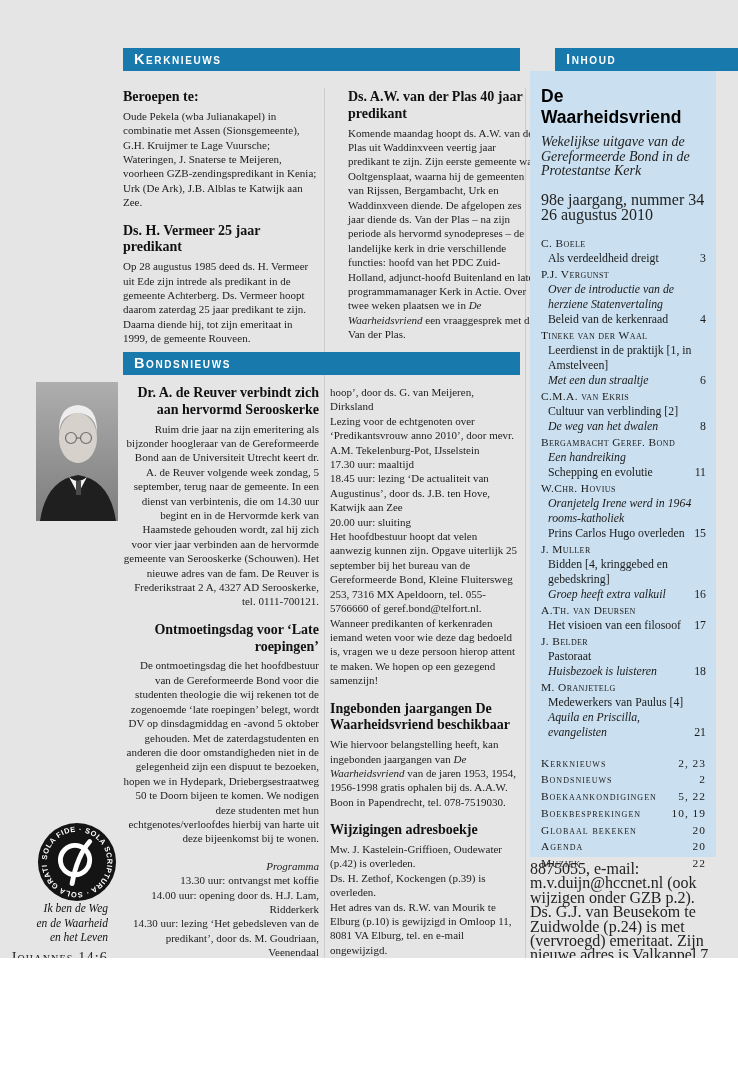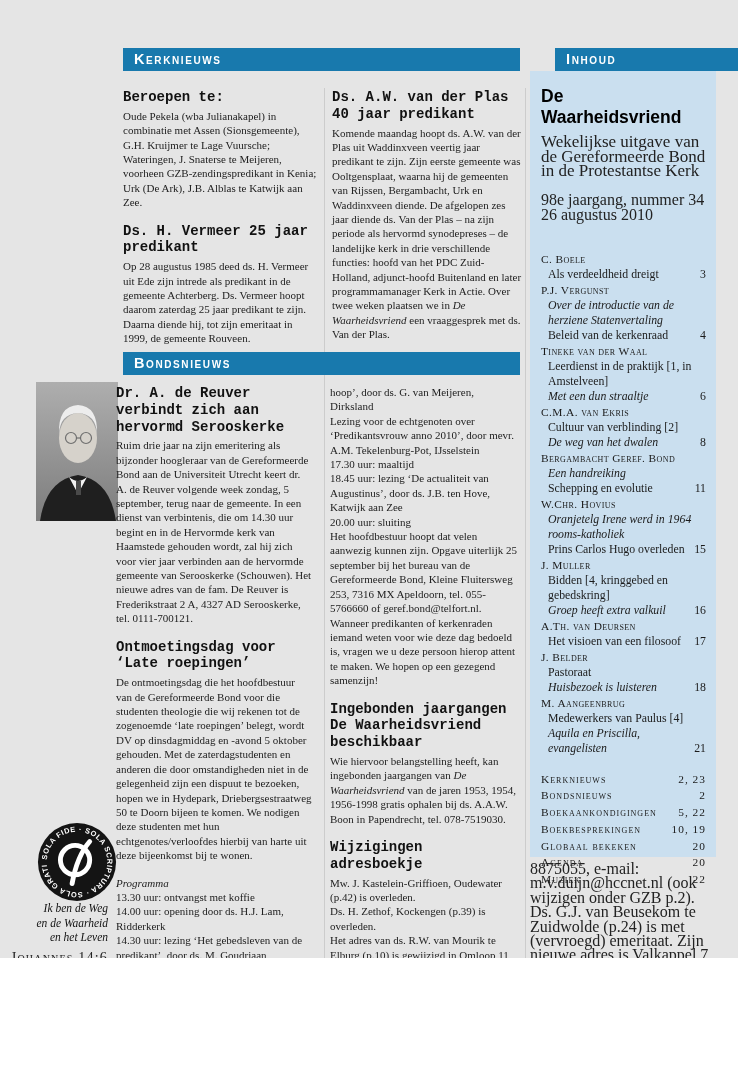--- a/index.html
+++ b/index.html
@@ -16,47 +16,47 @@
   #band-inhoud{left:530px;top:48px;width:186px;margin-left:25px;}
 
   
   .vsep{position:absolute;width:1px;background:#ccc;z-index:1;}
   #sep1{left:324px;top:88px;height:926px;}
   #sep2{left:525px;top:88px;height:926px;}
 
   
   .col{position:absolute;font-size:11px;line-height:14.4px;z-index:2;}
   #kn-col1{left:123px;top:89px;width:196px;}
-  #kn-col2{left:332px;top:89px;width:190px;}
-  #bn-col1{left:116px;top:385px;width:196px;}
+  #kn-col2{left:348px;top:89px;width:190px;}
+  #bn-col1{left:123px;top:385px;width:196px;text-align:right;}
   #bn-col2{left:330px;top:385px;width:190px;}
 
-  h3.art{font-family:Liberation Mono, monospace;font-weight:bold;font-size:14px;
+  h3.art{font-family:Liberation Serif, serif;font-weight:bold;font-size:14px;
          line-height:16.8px;margin:13px 0 3px;color:#111;}
   h3.art.first{margin-top:0;}
   p.body{margin:0;}
   .prog-label{font-style:italic;margin:13px 0 0;}
   em{font-style:italic;}
 
   
   #photo{position:absolute;left:36px;top:382px;width:82px;height:139px;z-index:2;}
   #logo{position:absolute;left:36px;top:821px;width:82px;height:82px;z-index:2;}
   #caption{position:absolute;left:6px;top:901px;width:102px;text-align:right;
            font-style:italic;font-size:11.5px;line-height:14.5px;color:#111;z-index:2;}
   #caption-source{font-style:normal;font-variant:small-caps;font-size:14px;
                   letter-spacing:1.2px;margin-top:6px;color:#222;}
 
   
   #sidebar-box{position:absolute;left:530px;top:71px;width:186px;height:786px;
                background:#cadfef;box-sizing:border-box;padding:15px 10px 0 11px;z-index:2;}
   .sb-title{font-family:"Liberation Sans",sans-serif;font-weight:bold;font-size:17.5px;
             color:#000;margin:0 0 7px;}
-  .sb-sub{font-size:17px;line-height:14.5px;margin:0 0 13px;}
+  .sb-sub{font-style:italic;font-size:14px;line-height:14.5px;margin:0 0 13px;}
   .sb-issue{font-size:16px;line-height:15.5px;margin:0;}
-  .toc{margin-top:29px;font-size:11.8px;line-height:15px;color:#1b1b1b;}
+  .toc{margin-top:13px;font-size:11.8px;line-height:15px;color:#1b1b1b;}
   .toc-row{display:flex;align-items:flex-end;}
   .toc-row.name{font-variant:small-caps;letter-spacing:.4px;font-size:11.4px;margin-top:1px;}
   .toc-row.roman .toc-text,.toc-row.italic .toc-text{padding-left:7px;}
   .toc-row.italic .toc-text{font-style:italic;}
   .toc-text{flex:1;}
   .toc-page{margin-left:4px;white-space:nowrap;}
   .rubrics{margin-top:15px;font-variant:small-caps;letter-spacing:1px;
            font-size:11.4px;line-height:16.8px;color:#1b1b1b;}
   .rubric-row{display:flex;}
   .rubric-row .toc-text{flex:1;}
@@ -280,21 +280,21 @@
           <span class="toc-text">Pastoraat</span>
           <span class="toc-page"></span>
         </div>
 
         <div class="toc-row italic">
           <span class="toc-text">Huisbezoek is luisteren</span>
           <span class="toc-page">18</span>
         </div>
 
         <div class="toc-row name">
-          <span class="toc-text">M. Aangeenbrug</span>
+          <span class="toc-text">M. Oranjetelg</span>
           <span class="toc-page"></span>
         </div>
 
         <div class="toc-row roman">
           <span class="toc-text">Medewerkers van Paulus [4]</span>
           <span class="toc-page"></span>
         </div>
 
         <div class="toc-row italic">
           <span class="toc-text">Aquila en Priscilla, evangelisten</span>

